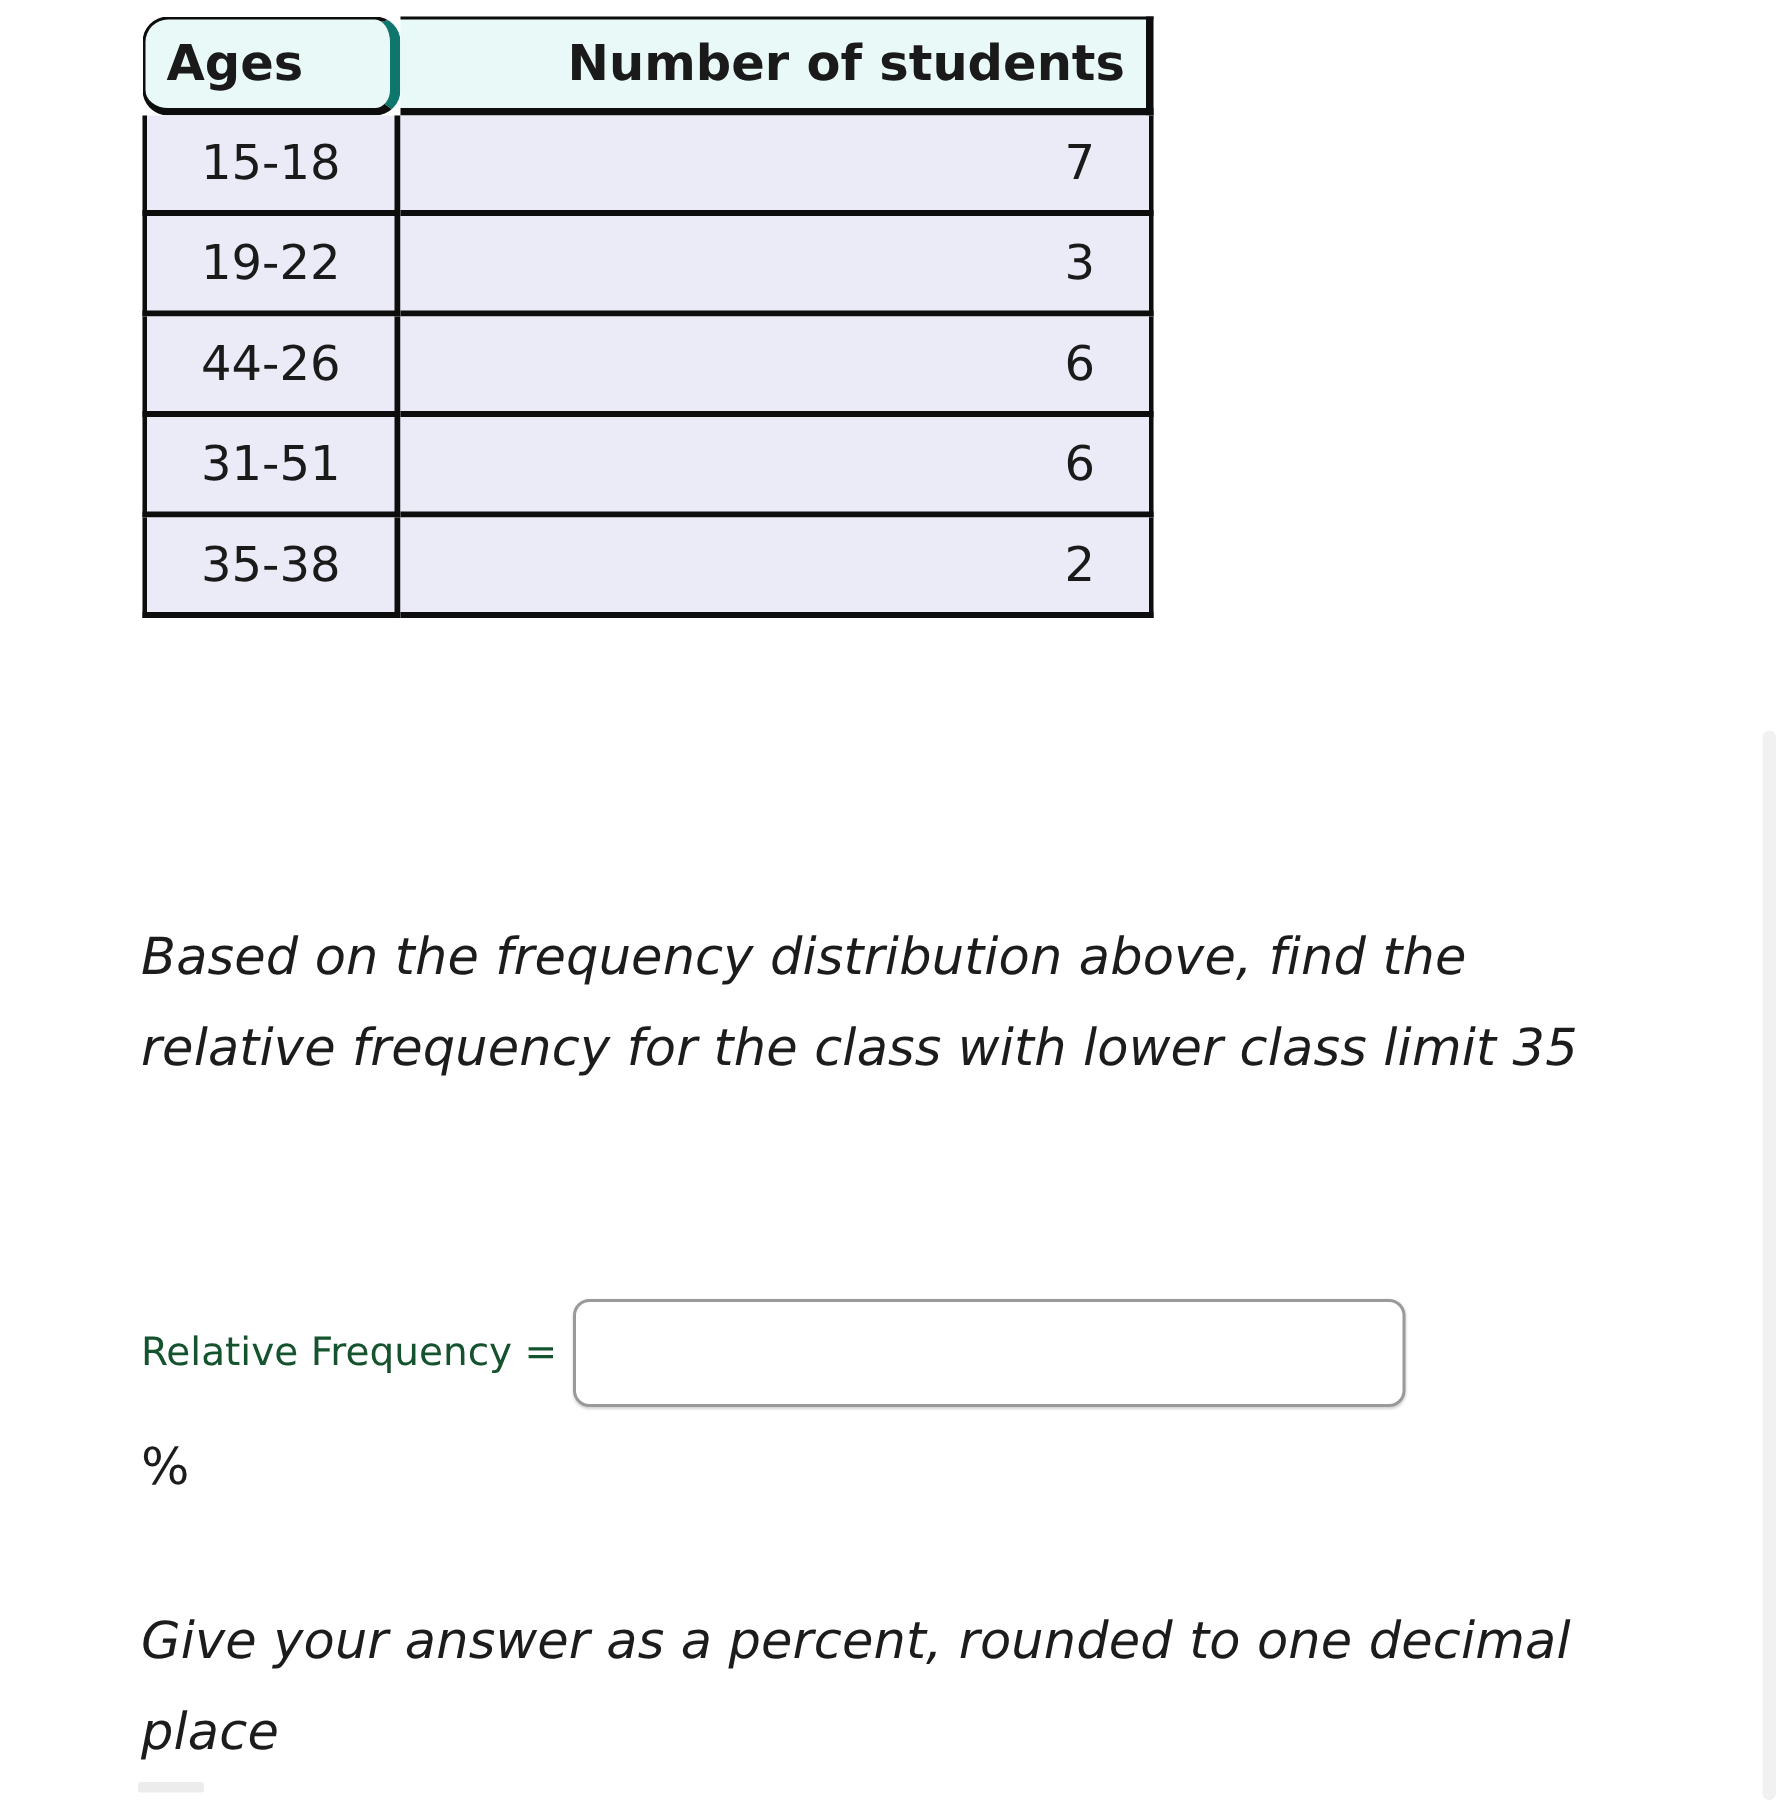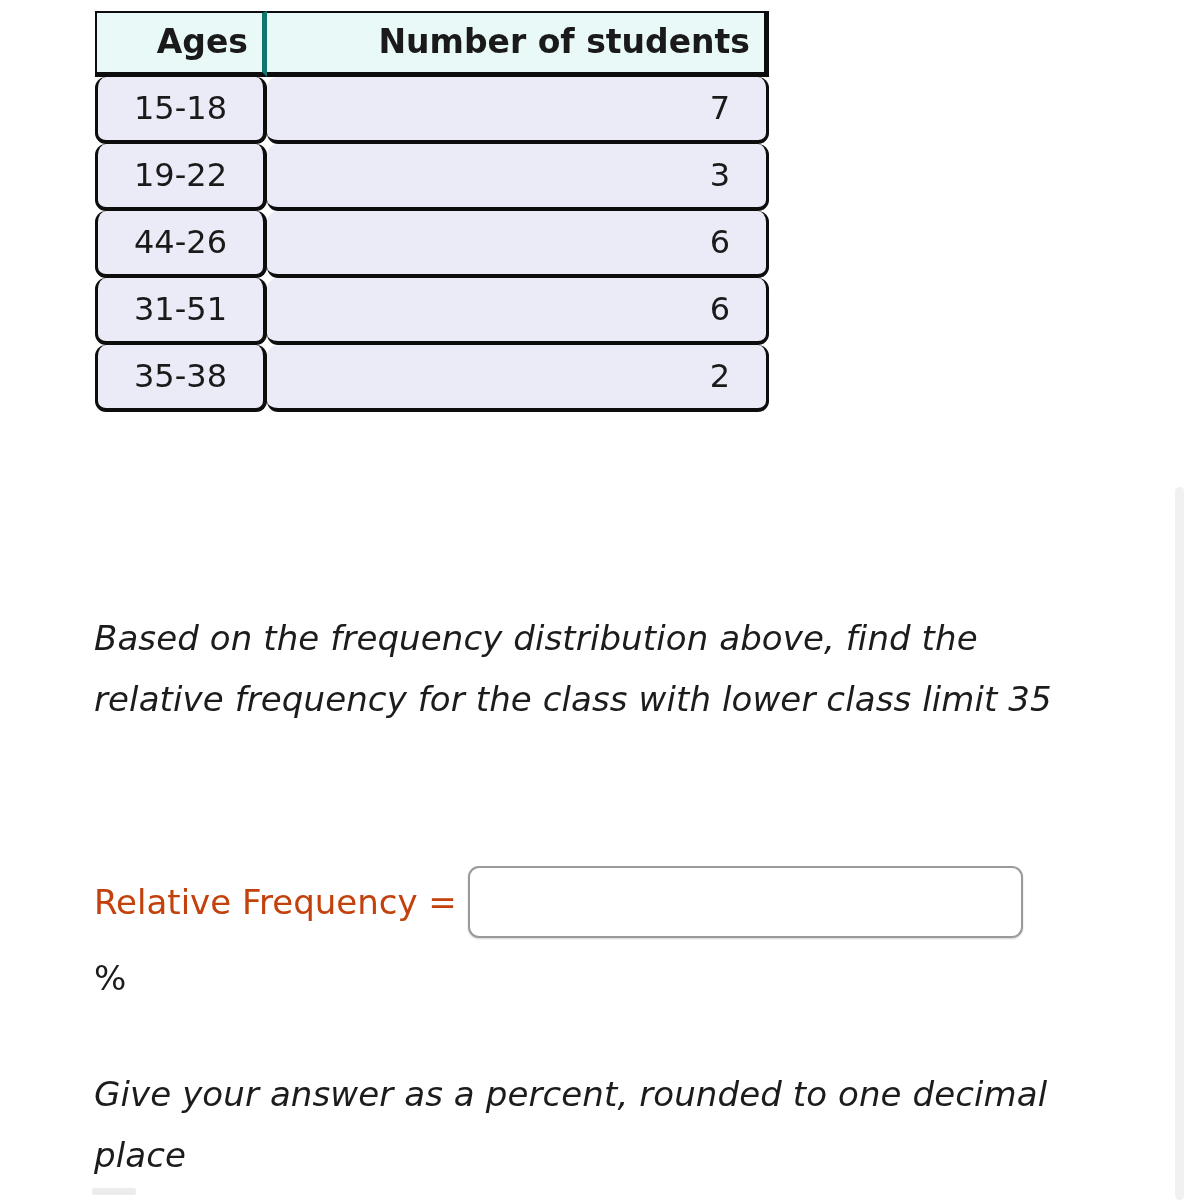--- a/index.html
+++ b/index.html
@@ -38,37 +38,37 @@
     background: #e9f9f7;
     font-weight: bold;
     font-size: 33px;
     line-height: 1;
     padding: 12px 14px 14px 14px;
     border-top: 2px solid #0d0d0d;
     border-bottom: 5px solid #0d0d0d;
     white-space: nowrap;
   }
   table.freq thead th.th-ages {
-    text-align: right;
+    text-align: left;
     border-left: 2px solid #0d0d0d;
-    border-right: 5px solid #0f766e;
+    border-right: 7px solid #0f766e;
+    border-radius: 17px;
   }
   table.freq thead th.th-count {
     text-align: right;
     border-right: 5px solid #0d0d0d;
     padding-left: 36px;
   }
 
   table.freq tbody td {
     background: #ebeaf7;
     font-size: 32px;
     line-height: 1;
     padding: 15px 14px 16px 14px;
     border-bottom: 4px solid #0d0d0d;
-    border-radius: 11px;
   }
   table.freq tbody td.td-ages {
     text-align: center;
     border-left: 3px solid #0d0d0d;
     border-right: 4px solid #0d0d0d;
   }
   table.freq tbody td.td-count {
     text-align: right;
     border-right: 3px solid #0d0d0d;
     padding-right: 36px;
@@ -97,23 +97,23 @@
 
   
   .answer-row {
     position: absolute;
     left: 94px;
     top: 866px;
     display: flex;
     align-items: center;
   }
   .answer-label {
-    font-size: 34px;
+    font-size: 26px;
     line-height: 61px;
-    color: #c2410c;
+    color: #14532d;
     white-space: nowrap;
     margin-right: 11px;
   }
   .answer-input {
     width: 555px;
     height: 72px;
     box-sizing: border-box;
     background: #ffffff;
     border: 2px solid #9a9a9a;
     border-radius: 11px;

